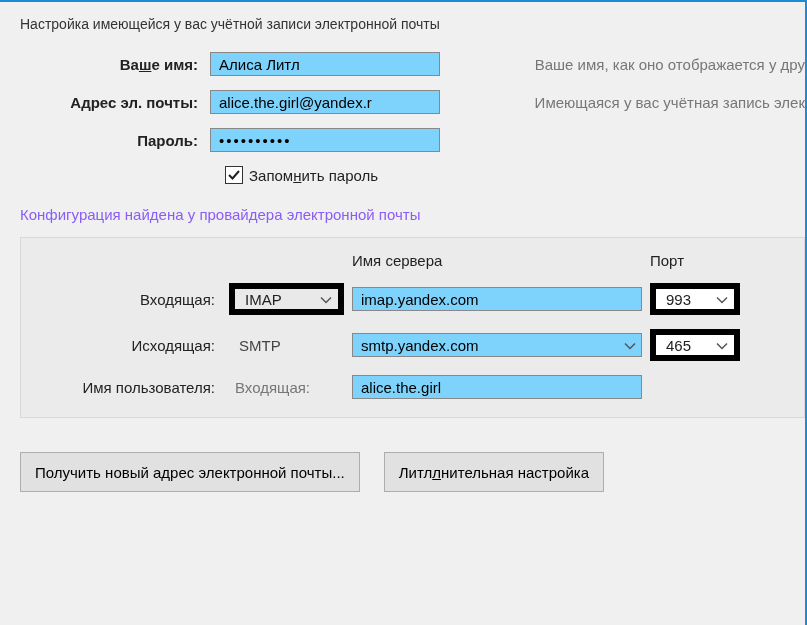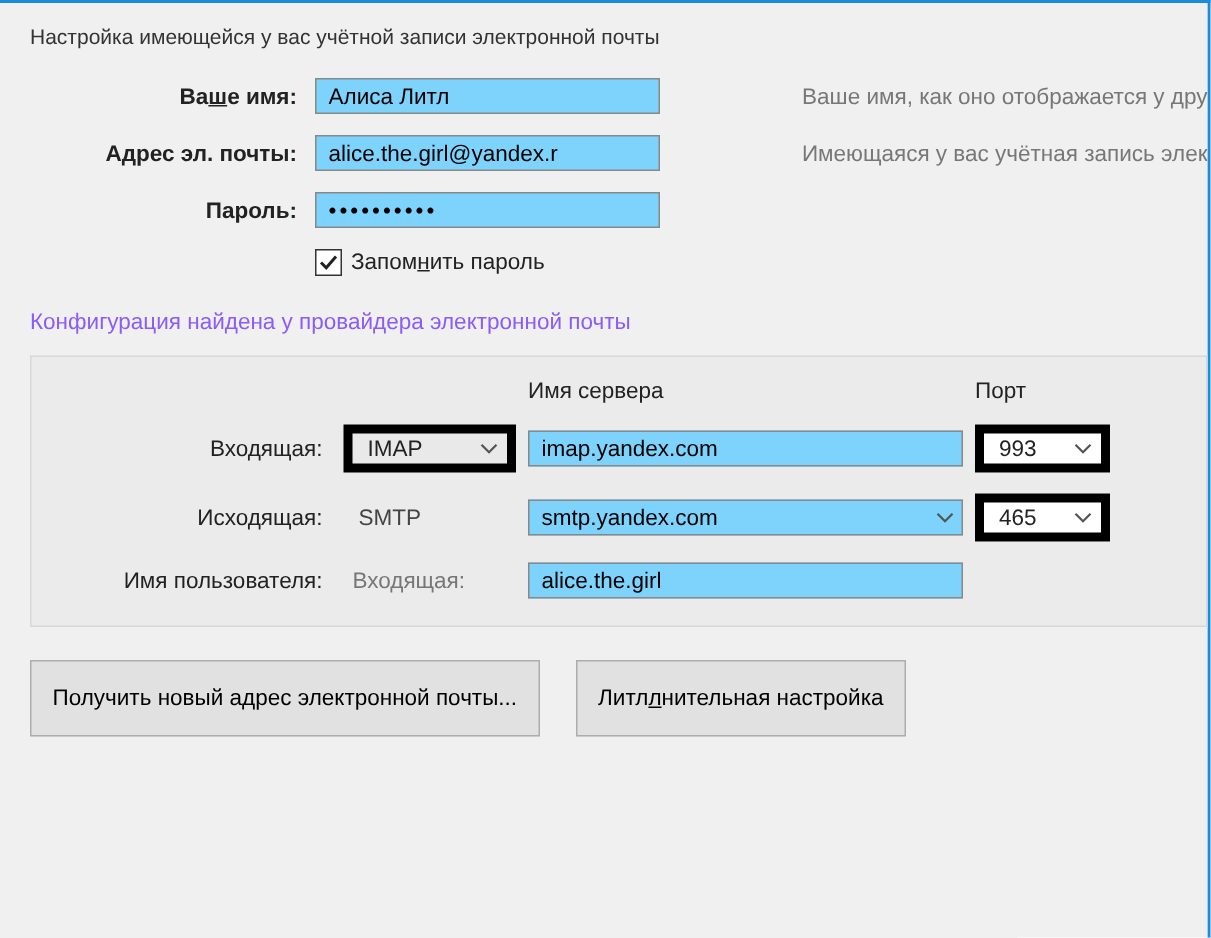--- a/index.html
+++ b/index.html
@@ -55,22 +55,23 @@
 .hint {
   color: #777;
   font-size: 15px;
   white-space: nowrap;
   overflow: hidden;
   text-align: right;
 }
 .remember-row {
   grid-column: 2 / span 2;
   display: flex;
-  align-items: flex-start;
+  align-items: center;
   gap: 6px;
+  margin-left: 15px;
 }
 .checkbox {
   width: 18px; height: 18px;
   border: 1px solid #333;
   background: #fff;
   display: inline-flex;
   align-items: center;
   justify-content: center;
 }
 .checkbox svg { width: 14px; height: 14px; }
@@ -127,27 +128,28 @@
   position: relative;
 }
 .server-combo .select-chevron { right: 6px; }
 .server-combo input { padding-right: 28px; }
 .button-row {
   display: flex;
   gap: 24px;
   margin-top: 22px;
 }
 .btn {
-  height: 51px;
+  height: 40px;
   background: #e1e1e1;
   border: 1px solid #adadad;
   padding: 0 14px;
   font-size: 15px;
   font-family: inherit;
   cursor: pointer;
+  margin-top: 12px;
 }
 .btn u { text-decoration: underline; }
 </style>
 </head>
 <body>
 
 <div class="dialog">
 
   <div class="title">Настройка имеющейся у вас учётной записи электронной почты</div>
 

